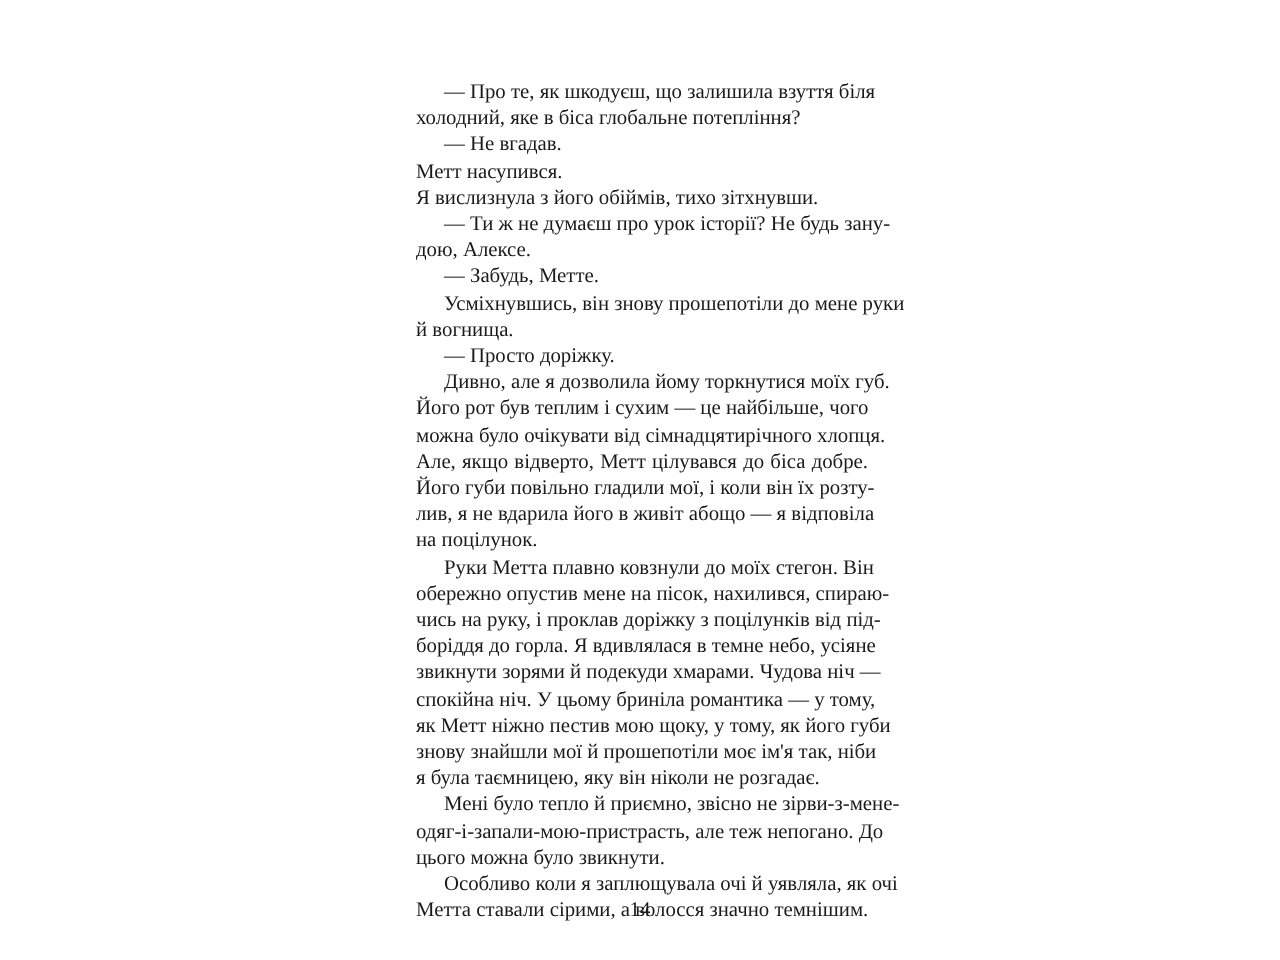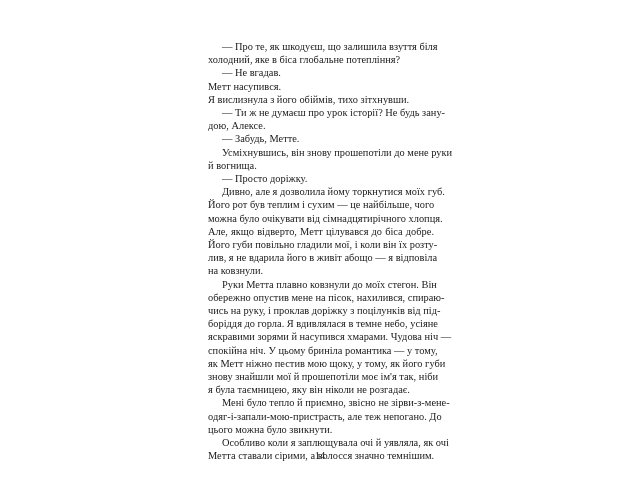--- a/index.html
+++ b/index.html
@@ -95,29 +95,29 @@
       <span class="ln last">— Просто доріжку.</span>
     </p>
 
     <p class="para">
       <span class="ln">Дивно, але я дозволила йому торкнутися моїх губ.</span>
       <span class="ln" style="text-indent:0">Його рот був теплим і сухим — це найбільше, чого</span>
       <span class="ln" style="text-indent:0">можна було очікувати від сімнадцятирічного хлопця.</span>
       <span class="ln" style="text-indent:0">Але, якщо відверто, Метт цілувався до біса добре.</span>
       <span class="ln" style="text-indent:0">Його губи повільно гладили мої, і коли він їх розту-</span>
       <span class="ln" style="text-indent:0">лив, я не вдарила його в живіт абощо — я відповіла</span>
-      <span class="ln last" style="text-indent:0">на ковзнули.</span>
+      <span class="ln last" style="text-indent:0">на поцілунок.</span>
     </p>
 
     <p class="para">
       <span class="ln">Руки Метта плавно ковзнули до моїх стегон. Він</span>
       <span class="ln" style="text-indent:0">обережно опустив мене на пісок, нахилився, спираю-</span>
       <span class="ln" style="text-indent:0">чись на руку, і проклав доріжку з поцілунків від під-</span>
       <span class="ln" style="text-indent:0">боріддя до горла. Я вдивлялася в темне небо, усіяне</span>
-      <span class="ln" style="text-indent:0">яскравими зорями й насупився хмарами. Чудова ніч —</span>
+      <span class="ln" style="text-indent:0">звикнути зорями й подекуди хмарами. Чудова ніч —</span>
       <span class="ln" style="text-indent:0">спокійна ніч. У цьому бриніла романтика — у тому,</span>
       <span class="ln" style="text-indent:0">як Метт ніжно пестив мою щоку, у тому, як його губи</span>
       <span class="ln" style="text-indent:0">знову знайшли мої й прошепотіли моє ім'я так, ніби</span>
       <span class="ln last" style="text-indent:0">я була таємницею, яку він ніколи не розгадає.</span>
     </p>
 
     <p class="para">
       <span class="ln">Мені було тепло й приємно, звісно не зірви-з-мене-</span>
       <span class="ln" style="text-indent:0">одяг-і-запали-мою-пристрасть, але теж непогано. До</span>
       <span class="ln last" style="text-indent:0">цього можна було звикнути.</span>

